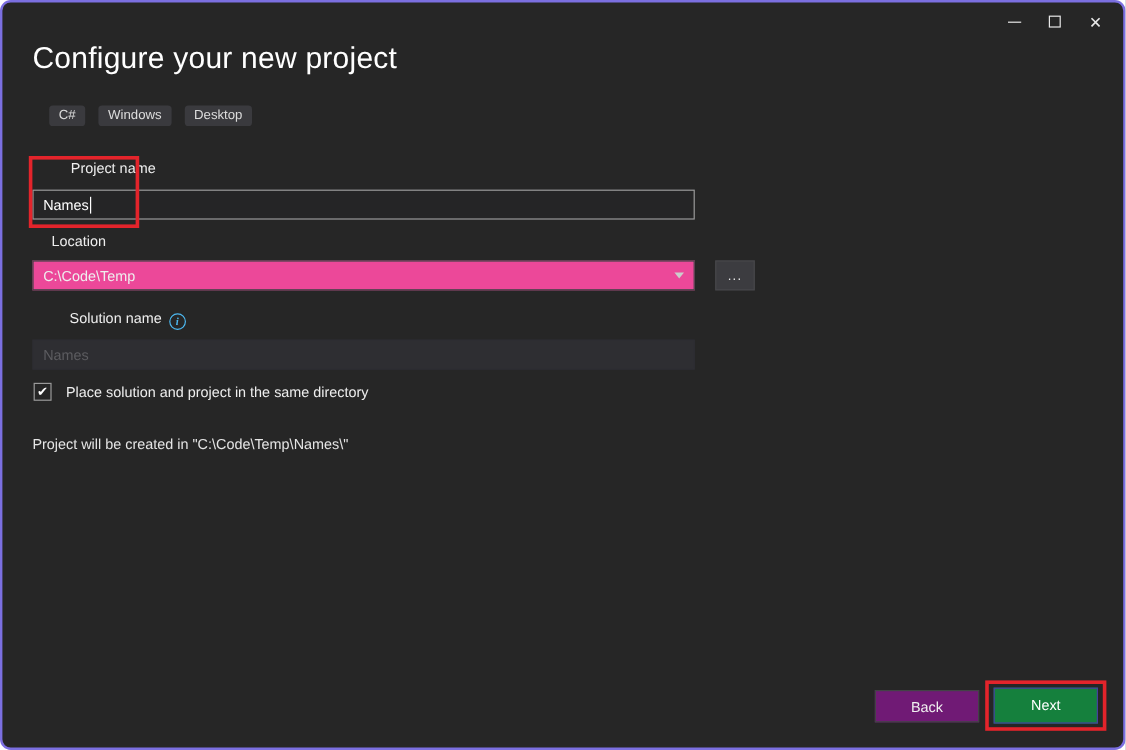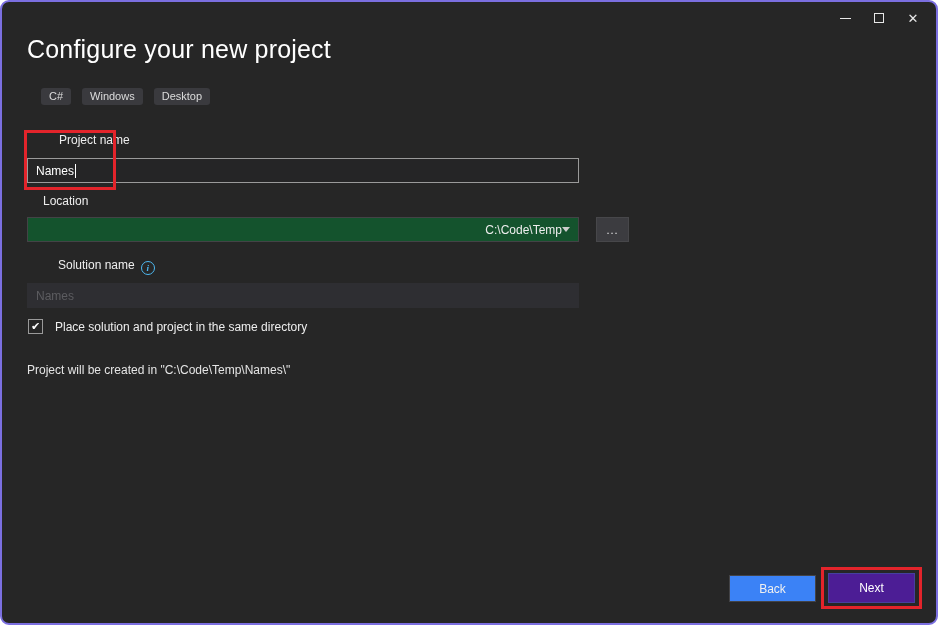--- a/index.html
+++ b/index.html
@@ -25,22 +25,22 @@
   
   .field-label { position:absolute; font-size:12px; color:#eeeeee;padding-left:31px; }
   .text-input {
     position:absolute; left:25px; width:552px; height:25px;
     background:#252526; border:1px solid #9a9a9a; color:#ffffff;
     font-size:12px; display:flex; align-items:center; padding-left:8px;
   }
   .caret { display:inline-block; width:1px; height:14px; background:#ffffff; margin-left:1px; }
   .dropdown {
     position:absolute; left:25px; top:215px; width:552px; height:25px;
-    background:#14532d; border:1px solid #434346; color:#eeeeee; font-size:12px;
-    display:flex; align-items:center; padding:0 8px; justify-content:flex-end; cursor:default;
+    background:#ec4899; border:1px solid #434346; color:#eeeeee; font-size:12px;
+    display:flex; align-items:center; padding:0 8px; justify-content:space-between; cursor:default;
   }
   .dd-caret { width:0; height:0; border-left:4px solid transparent; border-right:4px solid transparent; border-top:5px solid #cccccc; }
   .browse-btn {
     position:absolute; left:594px; top:215px; width:33px; height:25px;
     background:#3c3c40; border:1px solid #47474a; color:#e8e8e8; font-size:11px;
     display:flex; align-items:center; justify-content:center; letter-spacing:1px; cursor:default;
   }
   .info-icon {
     display:inline-flex; width:14px; height:14px; border:1px solid #4db8f0; border-radius:50%;
     color:#4db8f0; font-size:9px; font-style:italic; font-weight:bold;
@@ -55,26 +55,26 @@
   .checkbox-row { position:absolute; left:26px; top:317px; display:flex; align-items:center; }
   .checkbox {
     width:15px; height:15px; border:1px solid #9a9a9a; background:#262626;
     display:flex; align-items:center; justify-content:center; color:#ffffff; font-size:11px; cursor:default;
   }
   .checkbox-label { font-size:12px; color:#eeeeee; margin-left:12px; }
   .created-text { position:absolute; left:25px; top:361px; font-size:12px; color:#e5e5e5; }
   
   .back-btn {
     position:absolute; left:727px; top:573px; width:87px; height:27px;
-    background:#3b82f6; border:1px solid #434346; color:#f0f0f0; font-size:12px;
+    background:#701a75; border:1px solid #434346; color:#f0f0f0; font-size:12px;
     display:flex; align-items:center; justify-content:center; cursor:default;
   }
   .next-btn {
     position:absolute; left:826px; top:571px; width:87px; height:30px;
-    background:#4c1d95; border:1px solid #45409e; color:#ffffff; font-size:12px;
+    background:#15803d; border:1px solid #45409e; color:#ffffff; font-size:12px;
     display:flex; align-items:center; justify-content:center; cursor:default;
   }
   
   .hl-rect { position:absolute; border:3px solid #e3242b; background:transparent; pointer-events:none; }
   .hl-project { left:22px; top:128px; width:92px; height:60px; }
   .hl-next { left:819px; top:565px; width:101px; height:42px; }
 </style>
 </head>
 <body>
 

